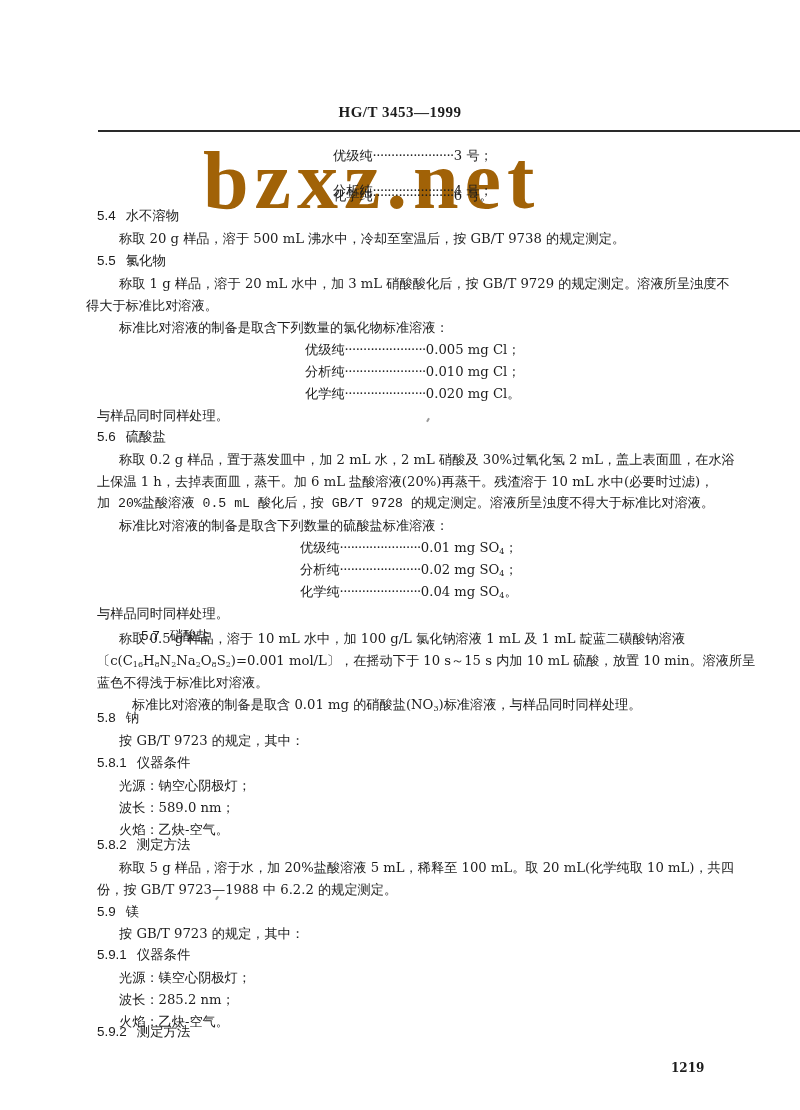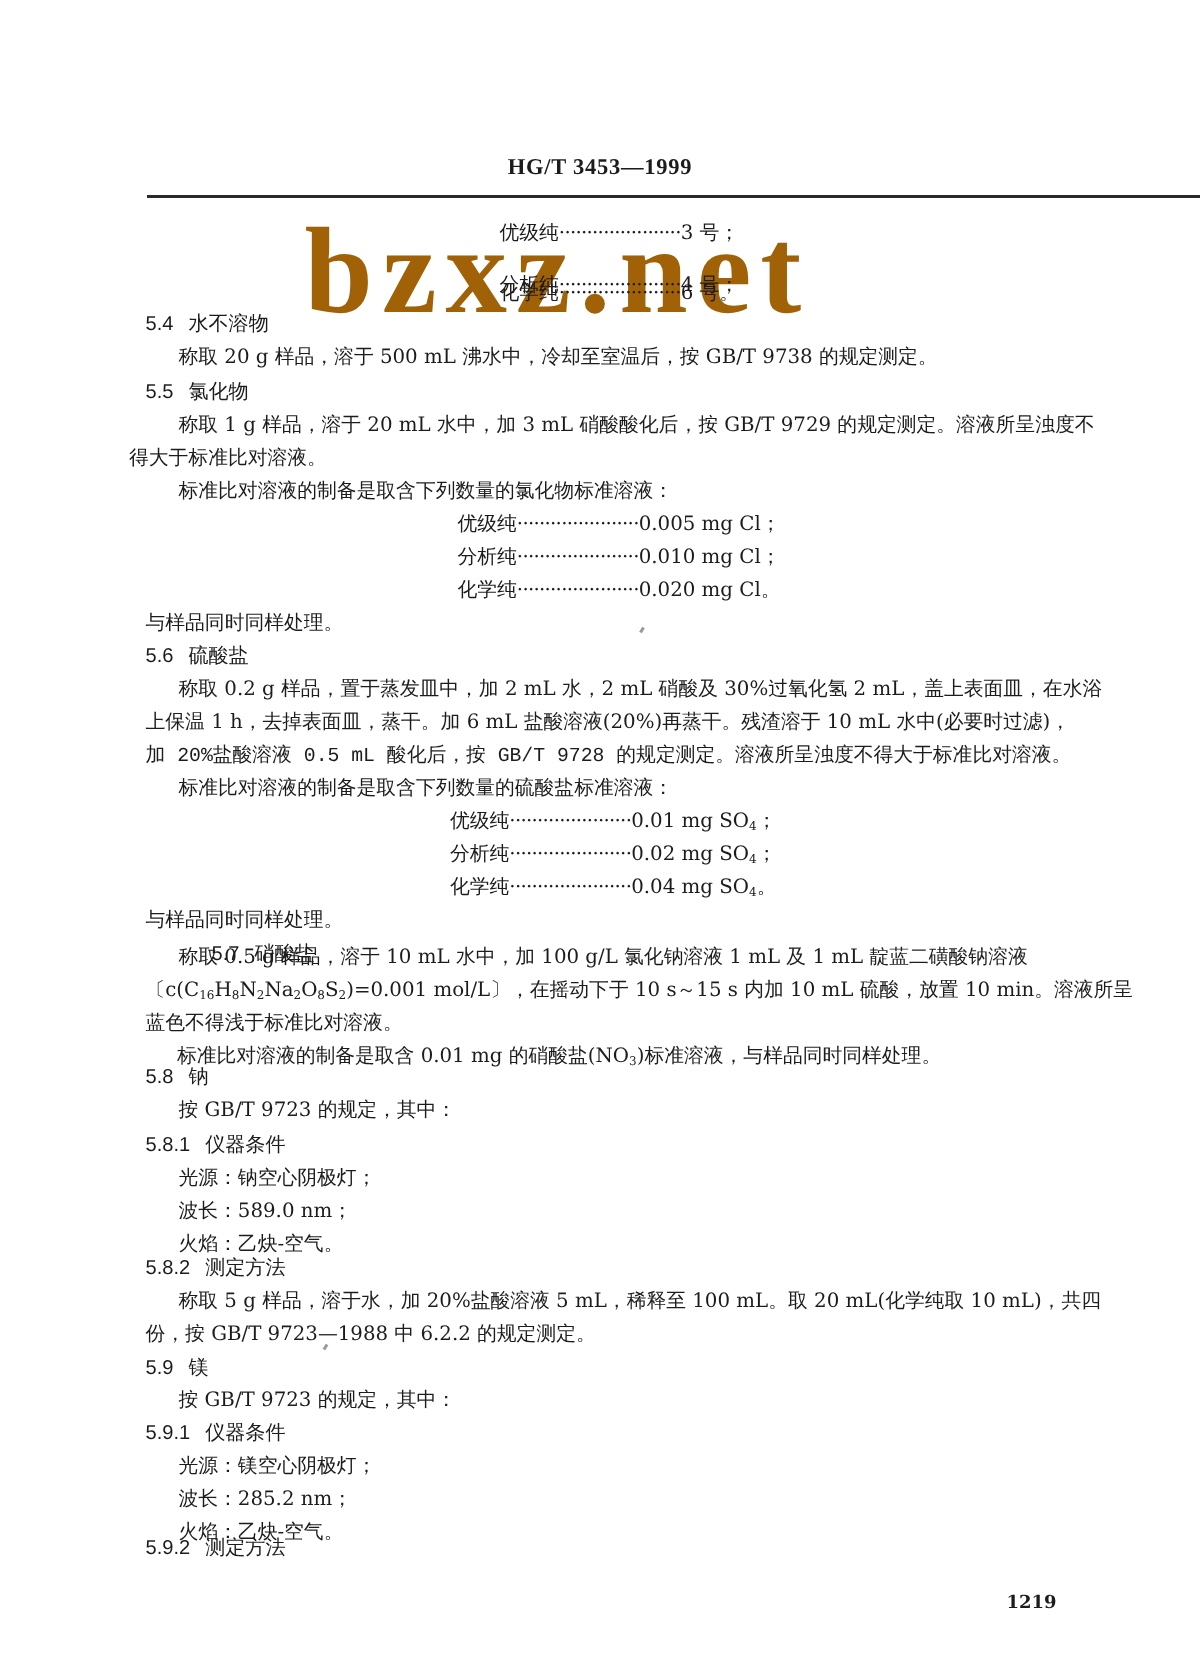--- a/index.html
+++ b/index.html
@@ -85,21 +85,21 @@
   <div class="line" style="top:605px;left:97px;">与样品同时同样处理。</div>
 
   <div class="sec" style="top:627px;left:97px;margin-left:44px;">
     <span class="num">5.7</span><span>硝酸盐</span>
   </div>
   <div class="line" style="top:630px;left:119px;">称取 0.5 g 样品，溶于 10 mL 水中，加 100 g/L 氯化钠溶液 1 mL 及 1 mL 靛蓝二磺酸钠溶液</div>
   <div class="line" style="top:652px;left:97px;">
     <span>〔c(C</span><span id="formula"><sub>16</sub><span>H</span><sub>8</sub><span>N</span><sub>2</sub><span>Na</span><sub>2</sub><span>O</span><sub>8</sub><span>S</span><sub>2</sub></span><span>)=0.001 mol/L〕，在摇动下于 10 s～15 s 内加 10 mL 硫酸，放置 10 min。溶液所呈</span>
   </div>
   <div class="line" style="top:674px;left:97px;">蓝色不得浅于标准比对溶液。</div>
-  <div class="line" style="top:696px;left:118px;">
+  <div class="line" style="top:696px;left:132px;">
     <span>标准比对溶液的制备是取含 0.01 mg 的硝酸盐(NO</span><sub>3</sub><span>)标准溶液，与样品同时同样处理。</span>
   </div>
 
   <div class="sec" style="top:709px;left:97px;">
     <span class="num">5.8</span><span>钠</span>
   </div>
   <div class="line" style="top:732px;left:119px;">按 GB/T 9723 的规定，其中：</div>
   <div class="sec" style="top:754px;left:97px;">
     <span class="num">5.8.1</span><span>仪器条件</span>
   </div>

